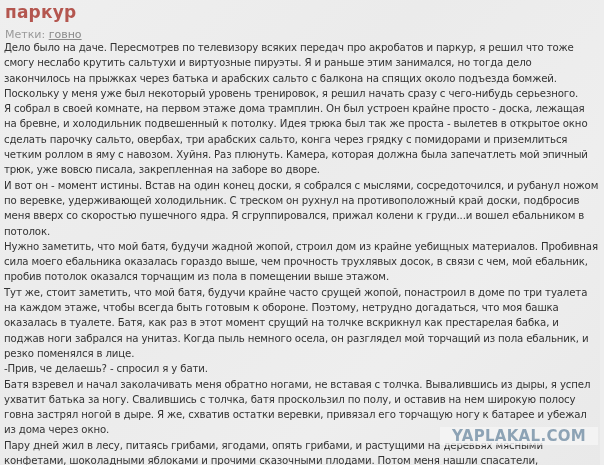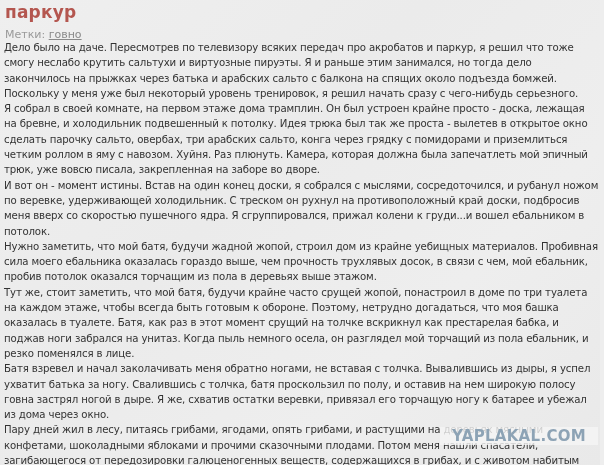--- a/index.html
+++ b/index.html
@@ -85,21 +85,22 @@
 
   <div class="tags">
     <span>Метки:</span>
     <a class="tag-link">говно</a>
   </div>
 
   <div class="post-body">
     <p>Дело было на даче. Пересмотрев по телевизору всяких передач про акробатов и паркур, я решил что тоже смогу неслабо крутить сальтухи и виртуозные пируэты. Я и раньше этим занимался, но тогда дело закончилось на прыжках через батька и арабских сальто с балкона на спящих около подъезда бомжей. Поскольку у меня уже был некоторый уровень тренировок, я решил начать сразу с чего-нибудь серьезного.</p>
     <p>Я собрал в своей комнате, на первом этаже дома трамплин. Он был устроен крайне просто - доска, лежащая на бревне, и холодильник подвешенный к потолку. Идея трюка был так же проста - вылетев в открытое окно сделать парочку сальто, овербах, три арабских сальто, конга через грядку с помидорами и приземлиться четким роллом в яму с навозом. Хуйня. Раз плюнуть. Камера, которая должна была запечатлеть мой эпичный трюк, уже вовсю писала, закрепленная на заборе во дворе.</p>
     <p>И вот он - момент истины. Встав на один конец доски, я собрался с мыслями, сосредоточился, и рубанул ножом по веревке, удерживающей холодильник. С треском он рухнул на противоположный край доски, подбросив меня вверх со скоростью пушечного ядра. Я сгруппировался, прижал колени к груди...и вошел ебальником в потолок.</p>
-    <p>Нужно заметить, что мой батя, будучи жадной жопой, строил дом из крайне уебищных материалов. Пробивная сила моего ебальника оказалась гораздо выше, чем прочность трухлявых досок, в связи с чем, мой ебальник, пробив потолок оказался торчащим из пола в деревьях выше этажом.</p>
+    <p>Нужно заметить, что мой батя, будучи жадной жопой, строил дом из крайне уебищных материалов. Пробивная сила моего ебальника оказалась гораздо выше, чем прочность трухлявых досок, в связи с чем, мой ебальник, пробив потолок оказался торчащим из пола в помещении выше этажом.</p>
     <p>Тут же, стоит заметить, что мой батя, будучи крайне часто срущей жопой, понастроил в доме по три туалета на каждом этаже, чтобы всегда быть готовым к обороне. Поэтому, нетрудно догадаться, что моя башка оказалась в туалете. Батя, как раз в этот момент срущий на толчке вскрикнул как престарелая бабка, и поджав ноги забрался на унитаз. Когда пыль немного осела, он разглядел мой торчащий из пола ебальник, и резко поменялся в лице.</p>
+    <p>-Прив, че делаешь? - спросил я у бати.</p>
     <p>Батя взревел и начал заколачивать меня обратно ногами, не вставая с толчка. Вывалившись из дыры, я успел ухватит батька за ногу. Свалившись с толчка, батя проскользил по полу, и оставив на нем широкую полосу говна застрял ногой в дыре. Я же, схватив остатки веревки, привязал его торчащую ногу к батарее и убежал из дома через окно.</p>
     <p>Пару дней жил в лесу, питаясь грибами, ягодами, опять грибами, и растущими на деревьях мясными конфетами, шоколадными яблоками и прочими сказочными плодами. Потом меня нашли спасатели, загибающегося от передозировки галюценогенных веществ, содержащихся в грибах, и с животом набитым шишками.</p>
 
   </div>
 
   <div class="watermark">YAPLAKAL.COM</div>
 </div>
 
 </body></html>

